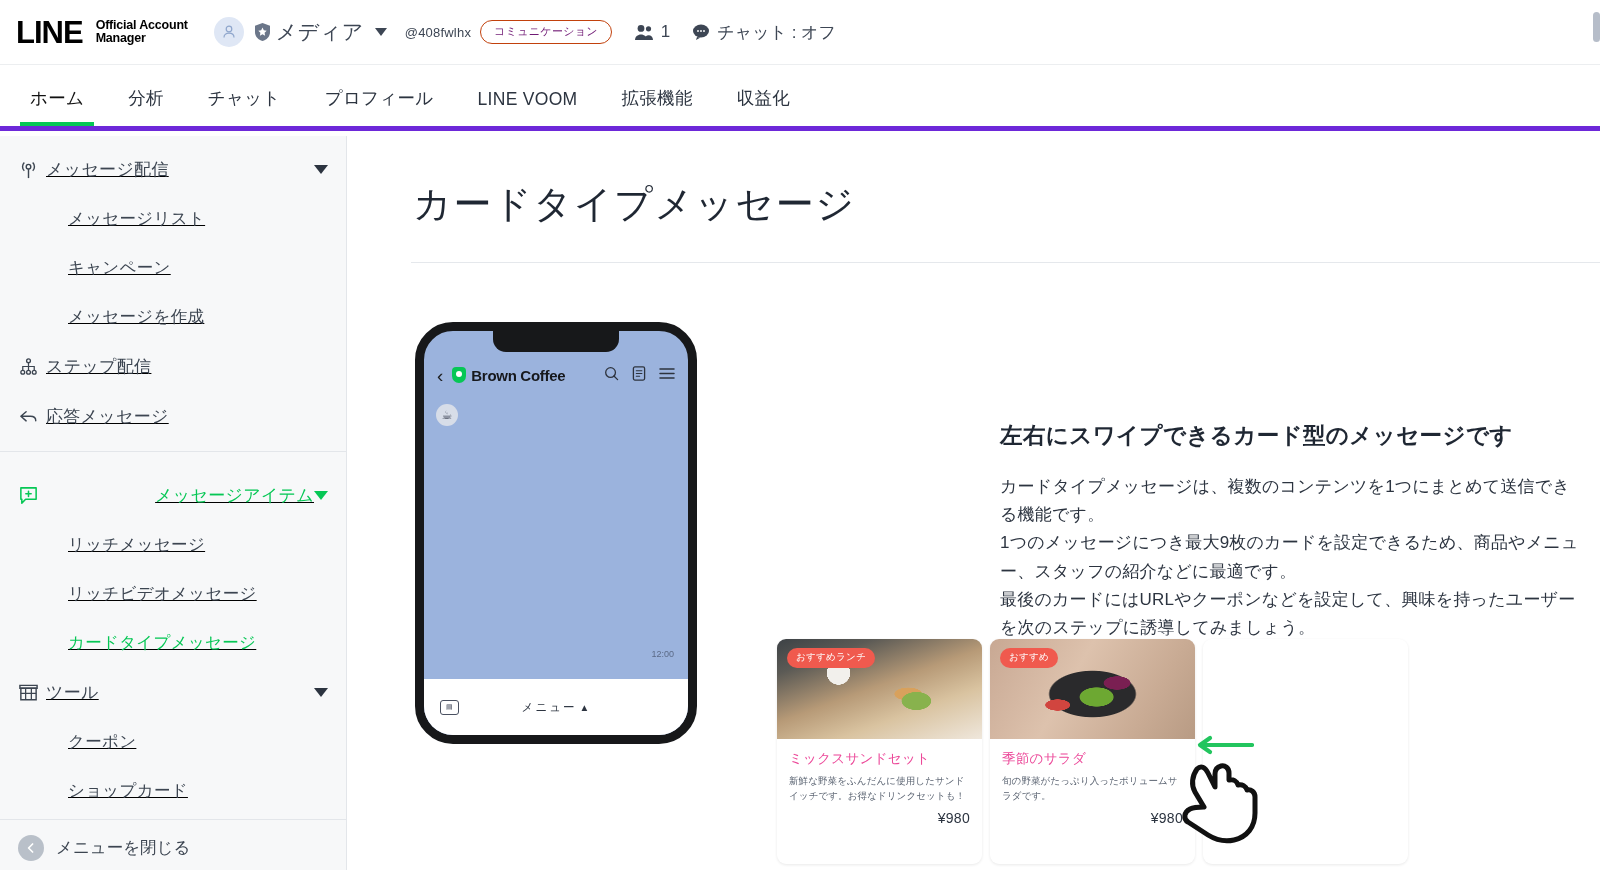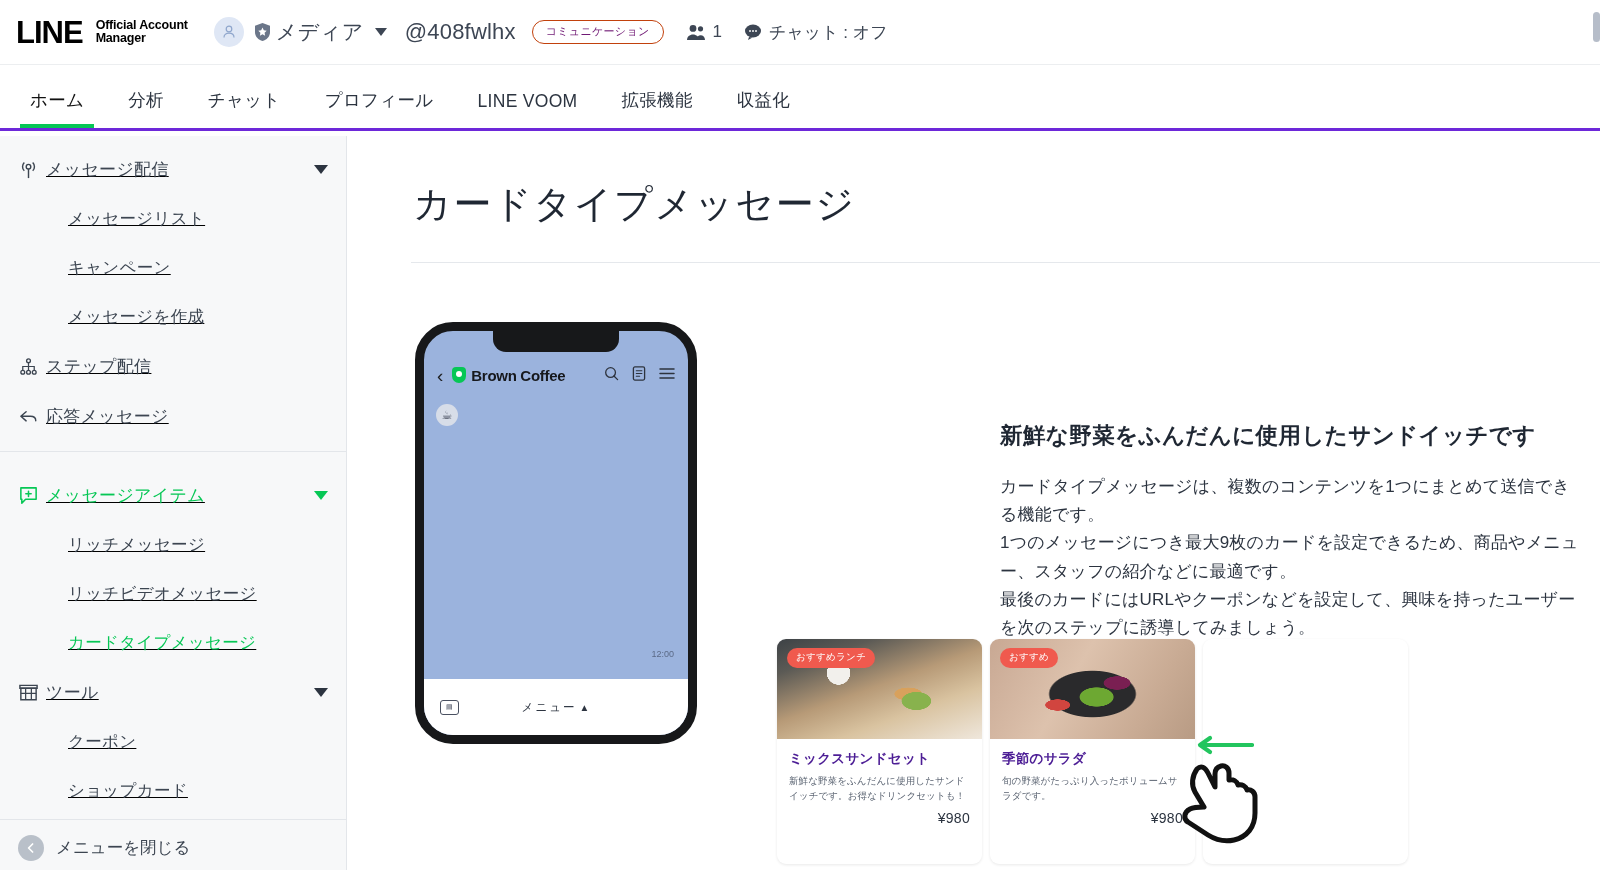--- a/index.html
+++ b/index.html
@@ -38,21 +38,21 @@
   }
   .badge-shield { margin-right: 5px; display: flex; align-items: center; }
   .acct-name {
     font-size: 21px; color: #3d4654; letter-spacing: 0.5px;
   }
   .caret-down {
     width: 0; height: 0; border-left: 6px solid transparent;
     border-right: 6px solid transparent; border-top: 8px solid #3d4654;
     margin-left: 11px; margin-right: 18px;
   }
-  .acct-id { font-size: 22px; color: #3d4654; margin-right: 16px; letter-spacing: 0.2px; }
+  .acct-id { font-size: 13px; color: #3d4654; margin-right: 9px; letter-spacing: 0.2px; }
   .pill {
     border: 1px solid #c2410c; border-radius: 14px;
     padding: 3px 13px 4px; font-size: 11px; color: #701a75;
     margin-right: 22px; letter-spacing: 0.3px;
   }
   .friends-count {
     display: flex; align-items: center; gap: 7px;
     font-size: 17px; color: #3d4654; margin-right: 22px;
   }
   .chat-status {
@@ -61,21 +61,21 @@
   }
   .topbar-scrollbar {
     position: absolute; right: 0px; top: 12px; width: 7px; height: 30px;
     background: #b6bdc9; border-radius: 4px;
   }
 
   
   .navtabs {
     position: absolute; left: 0; top: 65px; width: 1600px; height: 66px;
     background: #fff; display: flex; align-items: flex-end;
-    border-bottom: 3px solid #6d28d9;
+    border-bottom: 5px solid #6d28d9;
   }
   .navtab {
     font-size: 17.5px; color: #2c3440; padding: 0 0 16px 0;
     margin-right: 44px; position: relative; cursor: pointer;
     letter-spacing: 0.3px;
   }
   .navtab:first-child { margin-left: 30px; }
   .navtab.active { color: #111; }
   .navtab.active::after {
     content: ""; position: absolute; left: -10px; right: -10px; bottom: 0;
@@ -90,21 +90,21 @@
     text-decoration: underline;
   }
   .side-group { padding-top: 8px; }
   .side-row {
     display: flex; align-items: center; height: 50px;
     padding-left: 18px; padding-right: 18px; cursor: pointer;
     font-size: 17px; color: #3c4551; letter-spacing: 0.3px;
   }
   .side-row .ico { width: 28px; display: flex; align-items: center; justify-content: flex-start; }
   .side-row .lbl { flex: 1; }
-  .side-row.green .lbl { color: #06c755; }
+  .side-row.green .lbl { color: #06c755; text-align: right; }
   .side-sub {
     display: flex; align-items: center; height: 49px;
     padding-left: 68px; font-size: 16.5px; color: #3c4551;
     cursor: pointer; letter-spacing: 0.3px;
   }
   .side-sub.active { color: #06c755; }
   .tri {
     width: 0; height: 0; border-left: 7px solid transparent;
     border-right: 7px solid transparent; border-top: 9px solid #2c3440;
   }
@@ -199,21 +199,21 @@
     overflow: hidden; box-shadow: 0 1px 3px rgba(0,0,0,0.09);
     flex-shrink: 0;
   }
   .card-img { height: 100px; position: relative; }
   .tag {
     position: absolute; left: 10px; top: 9px;
     background: #f05a4e; color: #fff; font-size: 9.5px;
     padding: 3px 9px 4px; border-radius: 11px; letter-spacing: 0.3px;
   }
   .card-body { padding: 11px 12px 10px; }
-  .card-title { font-size: 13.5px; font-weight: bold; color: #4c1d95; letter-spacing: 0.3px; }
+  .card-title { font-size: 13.5px; font-weight: normal; color: #ec4899; letter-spacing: 0.3px; }
   .card-desc {
     font-size: 9.5px; color: #5b6472; line-height: 1.55; margin-top: 6px;
     letter-spacing: 0.1px;
     font-family: Liberation Serif, serif;
   }
   .card-price {
     font-size: 14px; color: #2c3440; text-align: right; margin-top: 7px;
     letter-spacing: 0.3px;
   }
   .card.blank { height: 225px; }
@@ -486,21 +486,21 @@
       </svg>
     </span>
 
     <span class="hand">
       <svg width="92" height="110" viewBox="0 0 92 110">
         <path d="M22 22 C17 29 16 38 20 45 L29 60 C25 60 19 60 15 62 C9 65 8 72 13 75 L33 88 C41 93 50 95 59 93 C72 90 80 80 80 66 L80 50 C80 45 76 42 72 43 C71 39 67 37 63 38 C62 34 58 32 54 33 L54 26 C54 21 50 18 46 19 C42 20 40 23 40 27 L40 40 L33 26 C30 20 26 18 22 22 Z" fill="#ffffff" stroke="#111111" stroke-width="5" stroke-linejoin="round"></path>
       </svg>
     </span>
 
     <div class="desc">
-      <h2>新鮮な野菜をふんだんに使用したサンドイッチです</h2>
+      <h2>左右にスワイプできるカード型のメッセージです</h2>
       <p>カードタイプメッセージは、複数のコンテンツを1つにまとめて送信できる機能です。
 1つのメッセージにつき最大9枚のカードを設定できるため、商品やメニュー、スタッフの紹介などに最適です。
 最後のカードにはURLやクーポンなどを設定して、興味を持ったユーザーを次のステップに誘導してみましょう。</p>
       <a href="#">詳細を見る</a>
     </div>
 
   </div>
 </div>
 
 </body></html>

